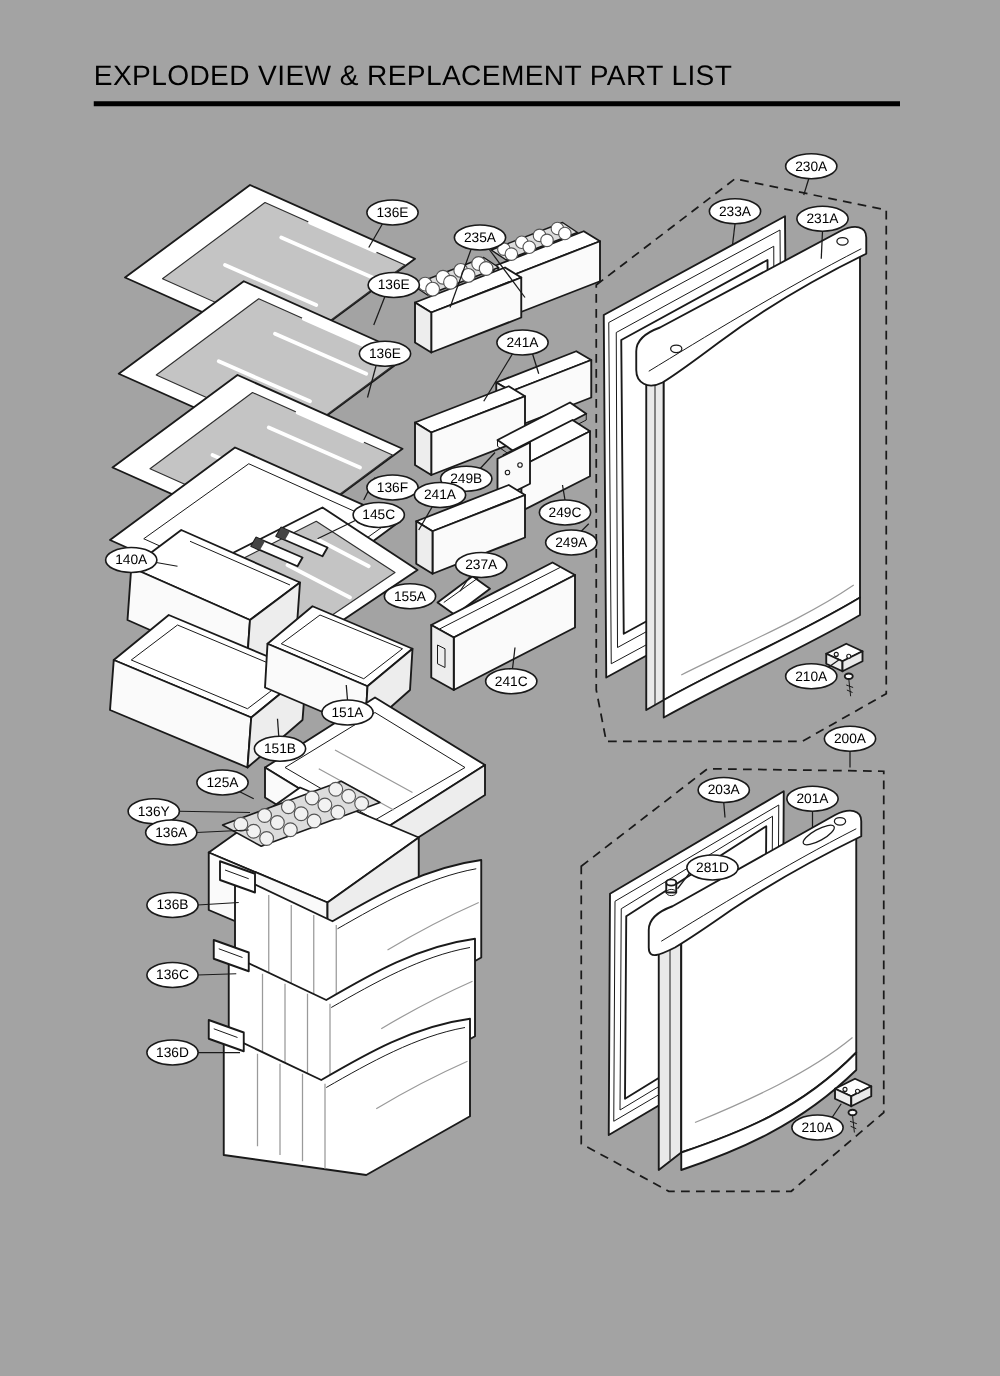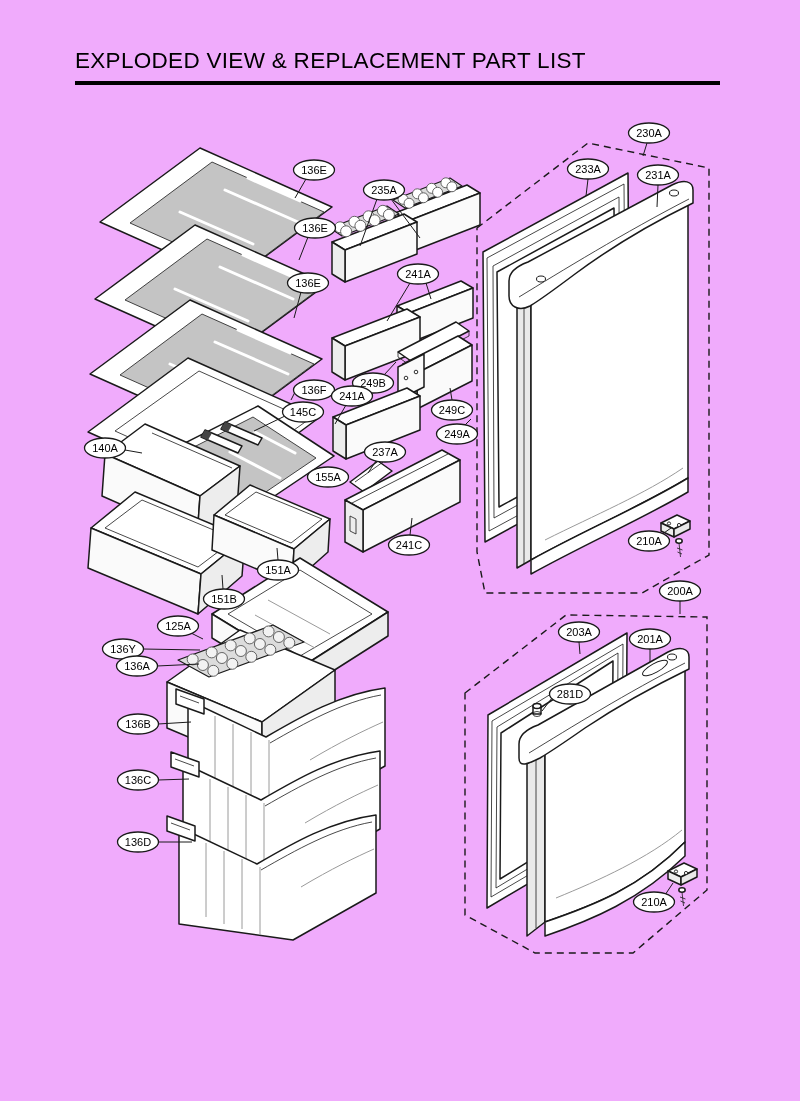--- a/index.html
+++ b/index.html
@@ -1,17 +1,17 @@
 <!DOCTYPE html>
 <html style="--ink: #1a1a1a; --glass: #c4c4c4;"><head>
 <meta charset="utf-8">
 <style>
   :root { --ink:#1a1a1a; --glass:#c4c4c4; }
   html,body { margin:0; padding:0; background:#fff; }
-  .page { position:relative; width:800px; height:1101px; background:#f0abfc; overflow:hidden;
+  .page { position:relative; width:800px; height:1101px; background:#a3a3a3; overflow:hidden;
           font-family:"Liberation Sans",sans-serif; }
   .title { position:absolute; left:75px; top:48px; width:645px; margin:0;
            font-size:22.5px; font-weight:400; letter-spacing:.3px; color:#000;
            padding-bottom:7px; border-bottom:4px solid #000; white-space:nowrap; }
   svg.diagram { position:absolute; left:0; top:0; width:800px; height:1101px; }
 
   .part   { fill:#fff;     stroke:var(--ink); stroke-width:1.5; stroke-linejoin:round; }
   .partA  { fill:#fafafa;  stroke:var(--ink); stroke-width:1.5; stroke-linejoin:round; }
   .partB  { fill:#ededed;  stroke:var(--ink); stroke-width:1.5; stroke-linejoin:round; }
   .partC  { fill:#e9e9e9;  stroke:var(--ink); stroke-width:1.5; stroke-linejoin:round; }

